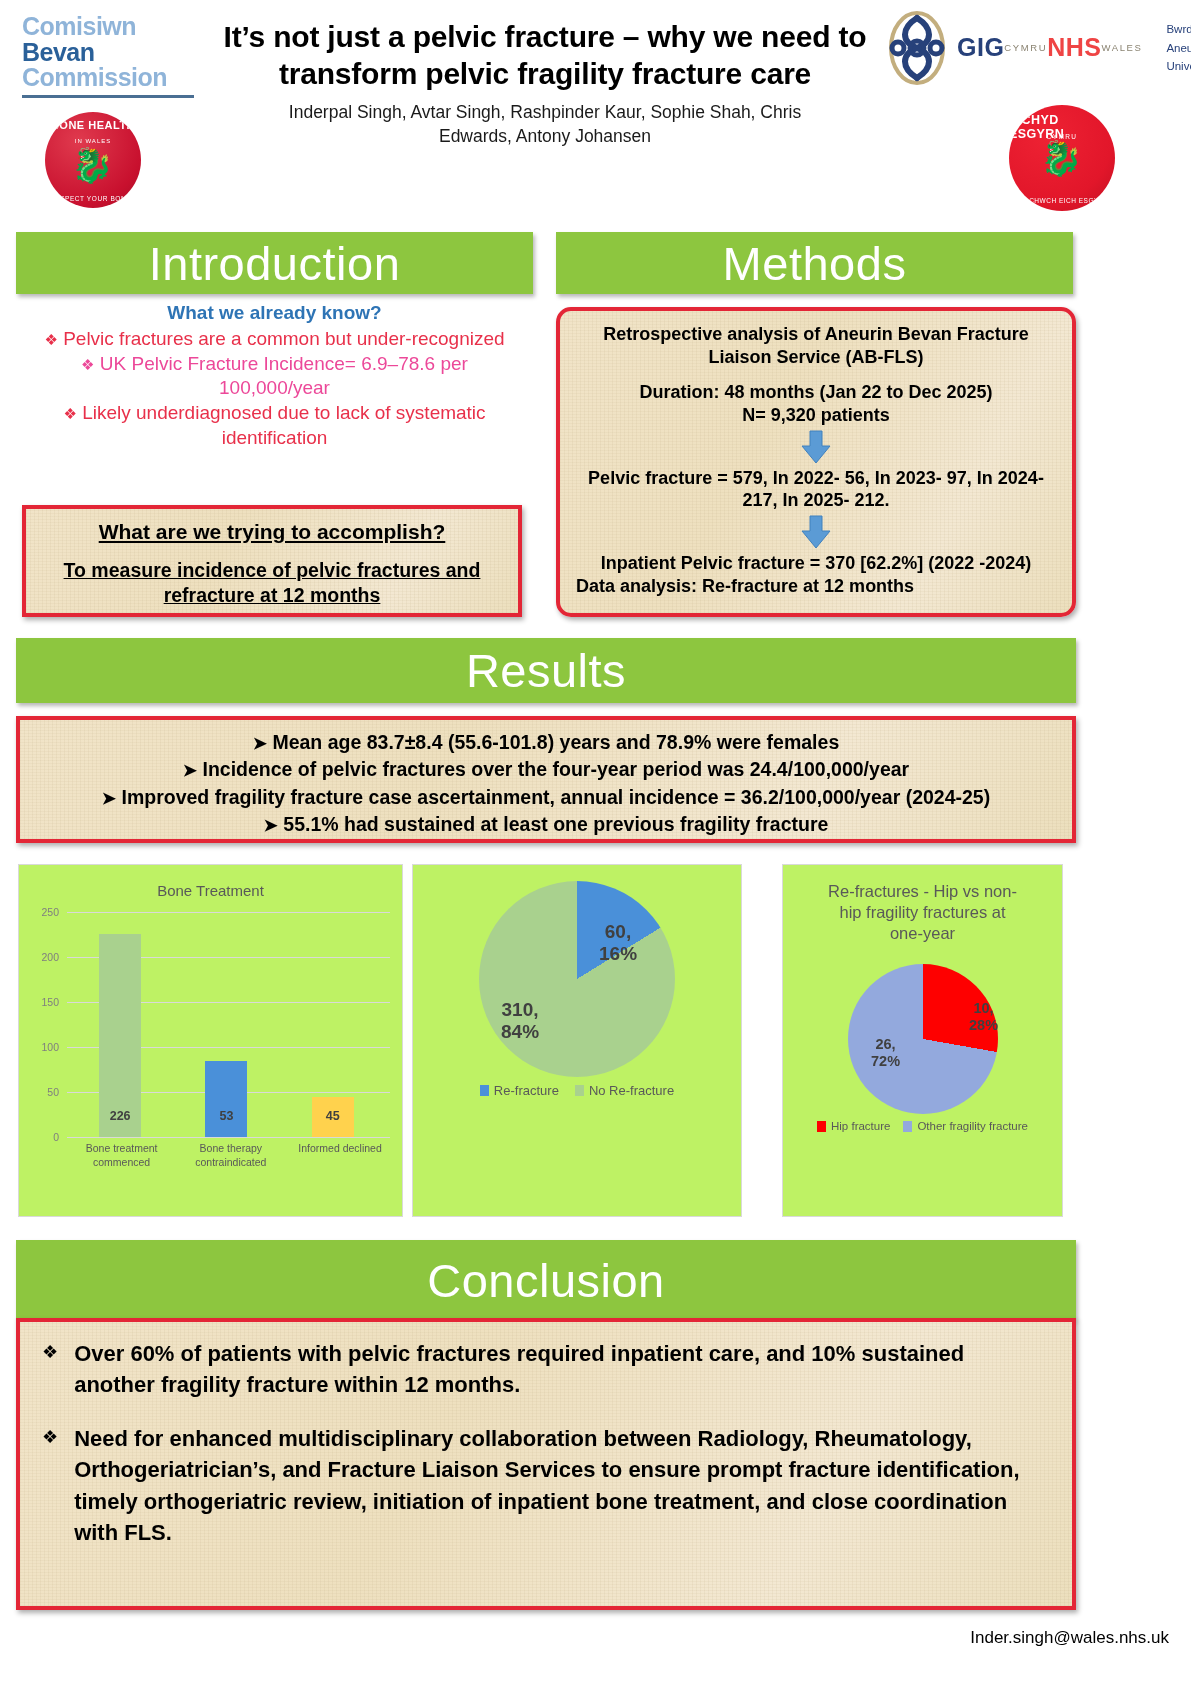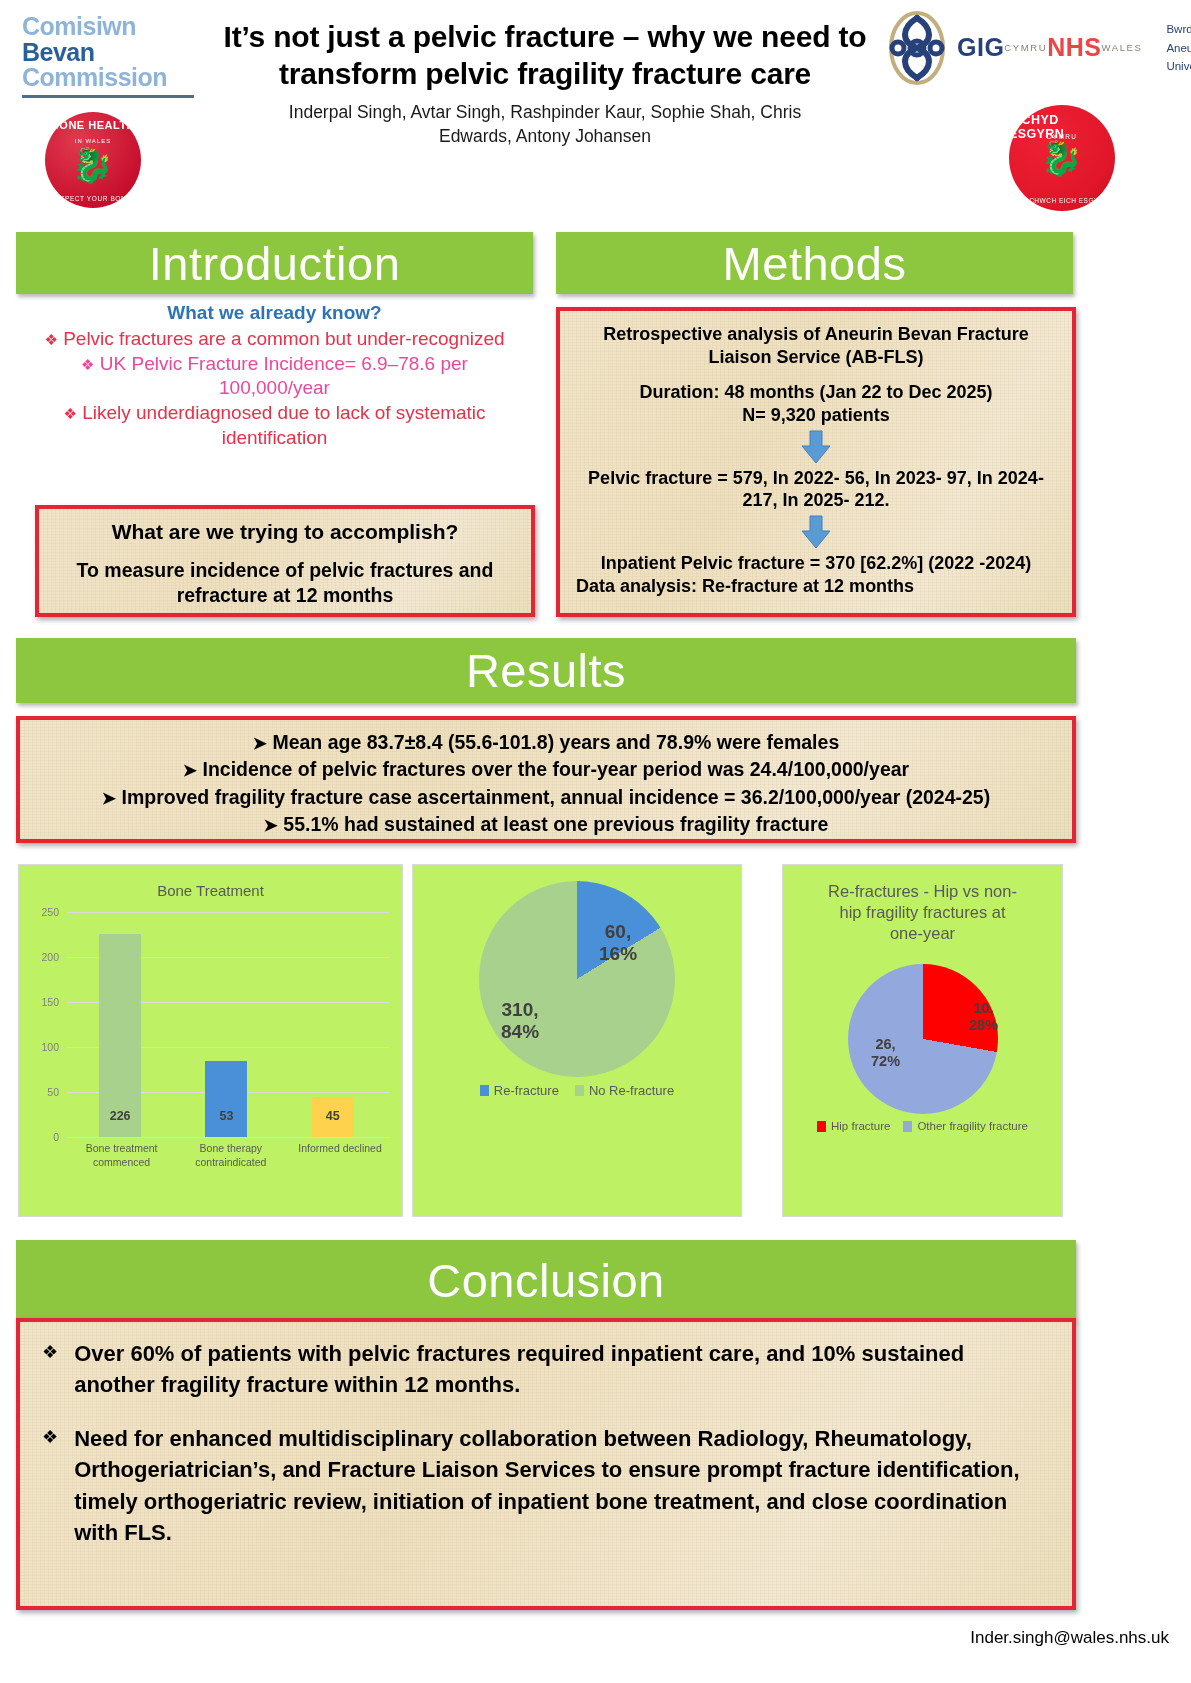--- a/index.html
+++ b/index.html
@@ -254,35 +254,37 @@
   .intro-bullet {
     font-size: 19px;
     line-height: 1.30;
     padding: 0 18px;
   }
   .intro-bullet.red { color: #e8304a; }
   .intro-bullet.blue { color: #ec4899; }
   .bull { font-size: 15px; }
 
   #aim-box {
-    position: absolute; left: 35px; top: 505px; width: 500px; height: 112px;
+    position: absolute; left: 22px; top: 505px; width: 500px; height: 112px;
     text-align: center;
     padding: 10px 14px 0;
     box-sizing: border-box;
+    text-decoration: underline;
   }
   .aim-title { font-size: 21px; font-weight: bold; color: #000; line-height: 1.2; }
   .aim-body { font-size: 19.5px; font-weight: bold; color: #000; line-height: 1.26; margin-top: 14px; }
 
   
   #methods-banner { position: absolute; left: 556px; top: 232px; width: 517px; height: 62px; }
   #methods-box {
     position: absolute; left: 556px; top: 307px; width: 520px; height: 310px;
     text-align: center;
     box-sizing: border-box;
     padding: 12px 10px 0;
+    border-radius: 15px;
   }
   .m-line {
     font-size: 18px;
     font-weight: bold;
     color: #000;
     line-height: 1.26;
   }
   .m-gap { height: 13px; }
   .arrow-wrap { display: flex; justify-content: center; margin: 3px 0; }
 

